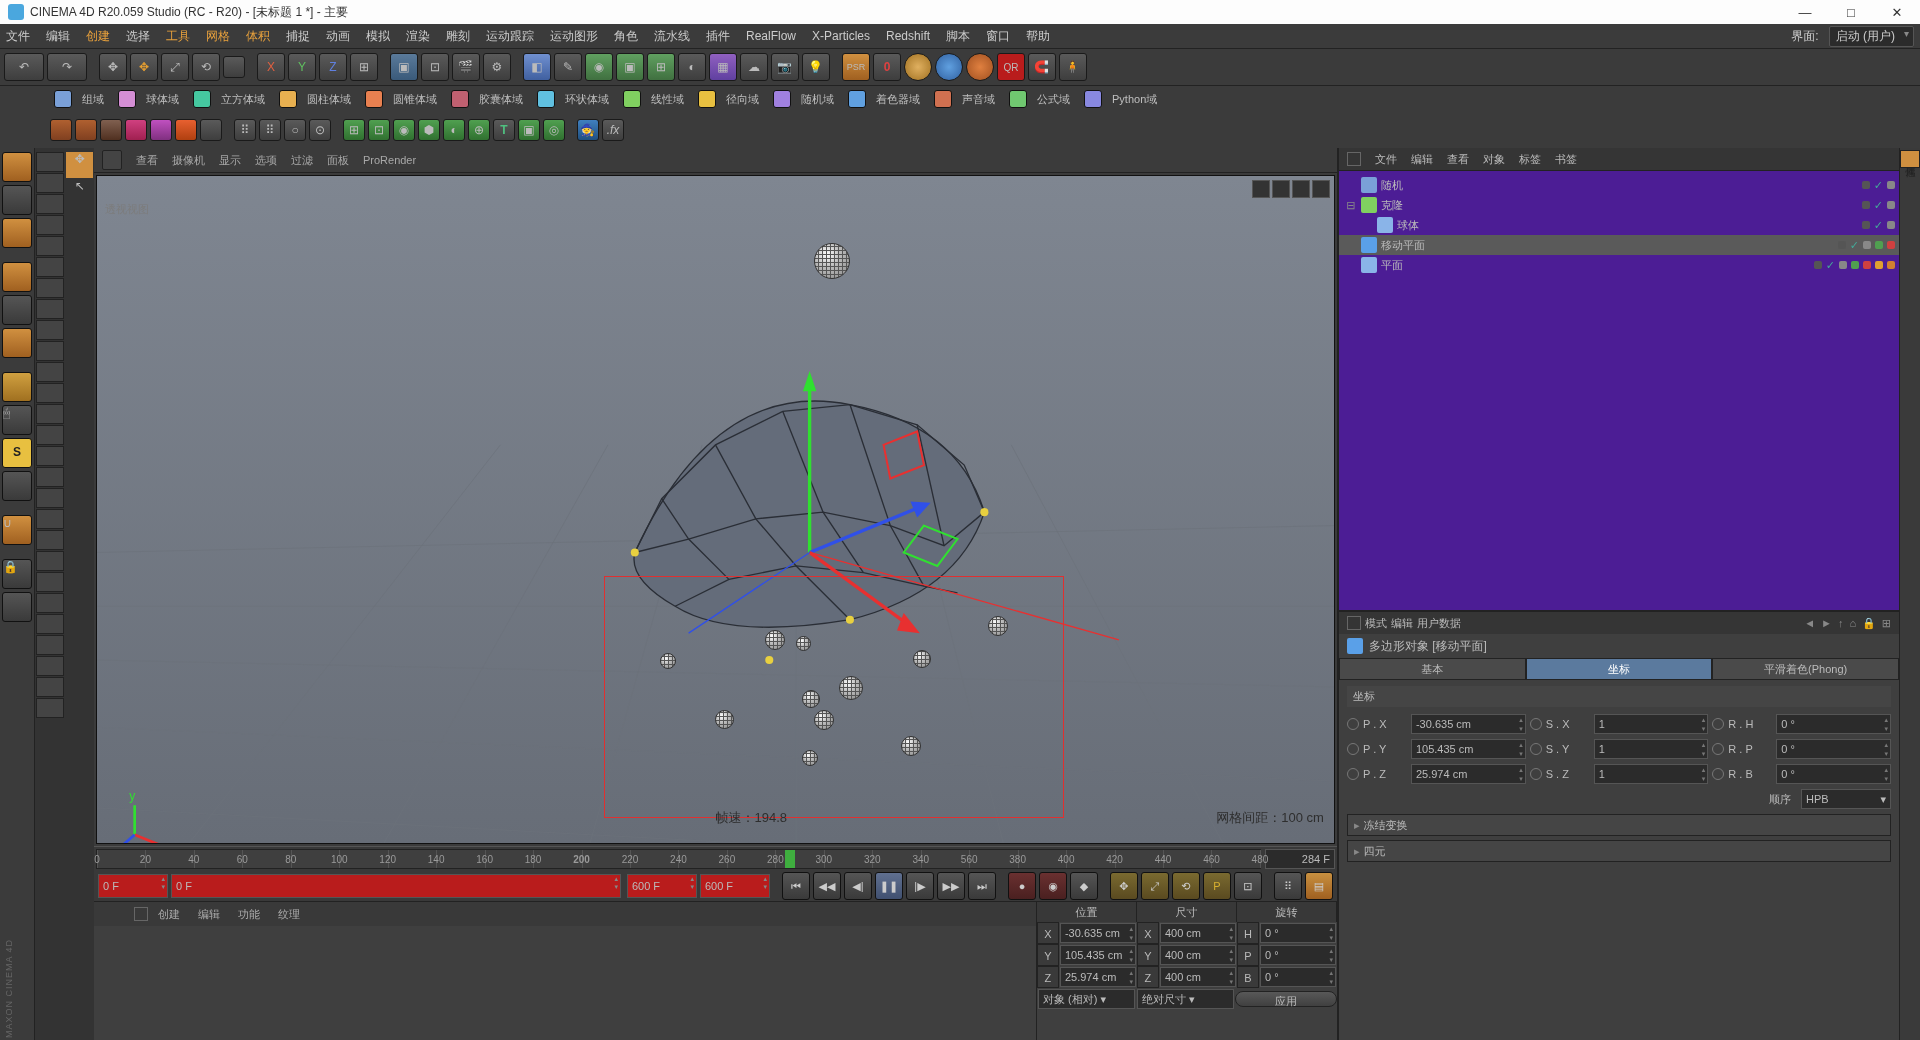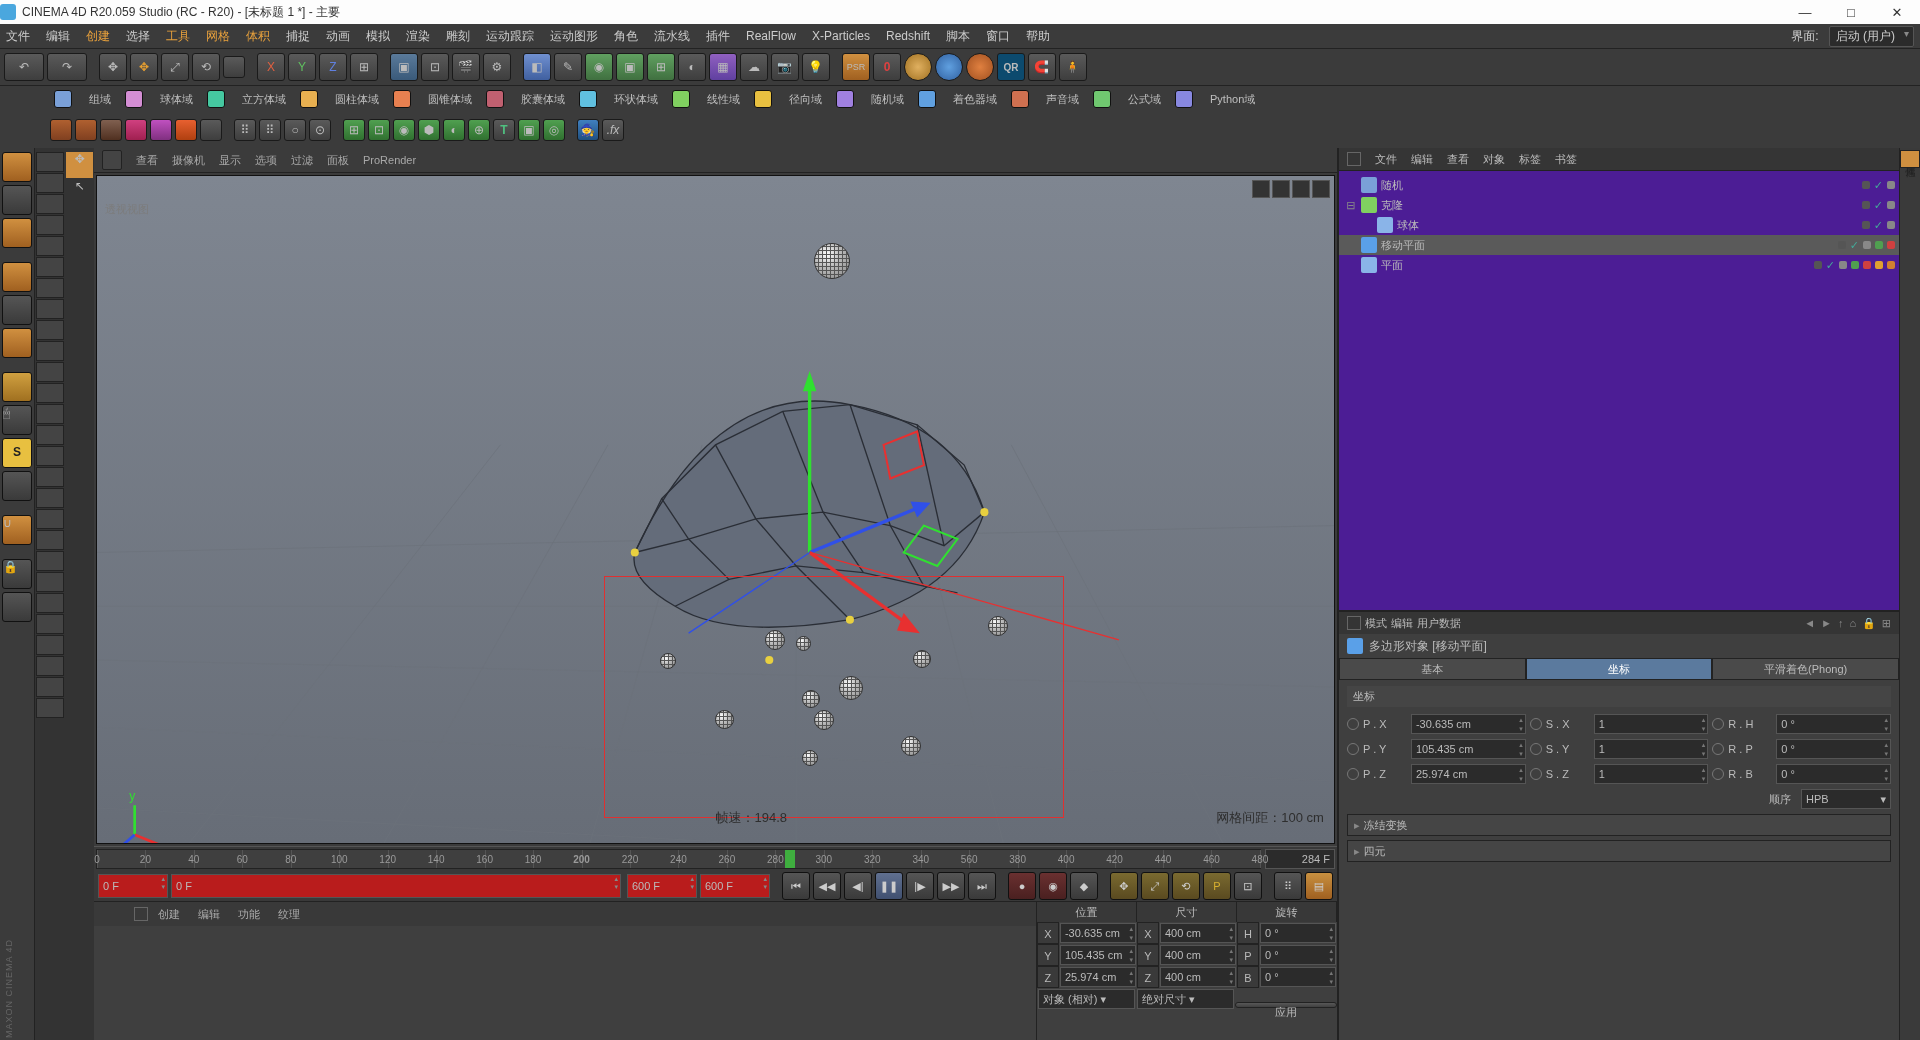--- a/index.html
+++ b/index.html
@@ -1,32 +1,32 @@
 <!DOCTYPE html>
 <html><head>
 <meta charset="utf-8">
 <style>
 html,body{margin:0;padding:0;width:1920px;height:1040px;background:#3a3a3a;font-family:"Microsoft YaHei",Arial,sans-serif;font-size:12px;color:#bbb;overflow:hidden;user-select:none}
-.titlebar{height:24px;background:#fdfdfd;color:#333;display:flex;align-items:center;padding:0 0;position:relative}
+.titlebar{height:24px;background:#fdfdfd;color:#333;display:flex;align-items:center;padding:0 8px;position:relative}
 .titlebar .ticon{width:16px;height:16px;background:#4aa7de;border-radius:3px;margin-right:6px}
 .titlebar .wbtns{position:absolute;right:0;top:0;display:flex}
 .titlebar .wbtn{width:46px;height:24px;display:flex;align-items:center;justify-content:center;color:#333;font-size:13px}
 .menubar{height:24px;background:#3b3b3b;display:flex;align-items:center;padding:0 6px;gap:16px;color:#ccc}
 .menubar span.m{cursor:default}
 .menubar .og{color:#e8a13c}
 .menubar .right{margin-left:auto;display:flex;gap:10px;align-items:center}
 .layoutbox{background:#2b2b2b;border:1px solid #555;padding:1px 18px 1px 6px;border-radius:2px;position:relative}
 .layoutbox:after{content:"▾";position:absolute;right:4px;top:1px;font-size:10px;color:#888}
 .toolbar{height:36px;background:#3b3b3b;border-top:1px solid #222;border-bottom:1px solid #222;display:flex;align-items:center;padding:0 4px;gap:3px}
 .ic{width:28px;height:28px;border:1px solid #1a1a1a;border-radius:3px;display:flex;align-items:center;justify-content:center;background:linear-gradient(#5a5a5a,#3e3e3e);position:relative;box-sizing:border-box}
 .ic.sm{width:22px;height:22px}
 .sep{width:6px}
 .toolbar2{height:26px;background:#3b3b3b;display:flex;align-items:center;padding:0 50px;gap:6px;font-size:11px;color:#bfbfbf}
 .toolbar2 .swatch{width:16px;height:16px;border:1px solid #111;border-radius:3px;display:inline-block;vertical-align:middle;margin-right:4px}
-.toolbar2 .grp{display:flex;align-items:center;gap:13px;padding:0 4px}
+.toolbar2 .grp{display:flex;align-items:center;gap:6px;padding:0 4px}
 .toolbar3{height:36px;background:#3b3b3b;display:flex;align-items:center;padding:0 50px;gap:3px}
 .body{display:flex;height:calc(1040px - 24px - 24px - 36px - 26px - 36px)}
 .leftcol{width:32px;background:#3b3b3b;display:flex;flex-direction:column;gap:3px;padding:4px 2px;border-right:1px solid #222}
 .leftcol .lic{width:28px;height:28px;border:1px solid #111;border-radius:3px;background:linear-gradient(#555,#3a3a3a)}
 .leftcol2{width:28px;background:#333;display:flex;flex-direction:column;gap:1px;padding:4px 1px}
 .leftcol2 .mic{width:26px;height:18px;background:#444;border:1px solid #222}
 .leftcol3{width:28px;background:#333;display:flex;flex-direction:column;gap:1px;padding:4px 1px}
 .center{flex:1;display:flex;flex-direction:column;background:#3b3b3b}
 .viewhdr{height:24px;background:#3b3b3b;border-bottom:1px solid #222;display:flex;align-items:center;padding:0 8px;gap:14px;font-size:11px;color:#a8a8a8}
 .viewhdr .btn{width:18px;height:18px;background:#444;border:1px solid #222;border-radius:2px}
@@ -81,21 +81,21 @@
 .collapse:before{content:"▸ ";color:#888;margin-right:4px}
 .cbottom{height:140px;display:flex;border-top:1px solid #222}
 .cbottom .left{flex:1;display:flex;flex-direction:column}
 .coordbox{width:300px;background:#3f3f3f;border-left:1px solid #222;display:flex;flex-direction:column}
 .chdr{display:flex;height:20px;background:#383838;font-size:11px}
 .chdr div{flex:1;text-align:center;line-height:20px;border-right:1px solid #222}
 .crow{display:flex;height:22px}
 .crow .l{width:20px;text-align:center;line-height:22px;background:#3a3a3a;border:1px solid #222;font-size:11px}
 .crow .f{flex:1;background:#2b2b2b;border:1px solid #555;margin:1px;padding:0 4px;font-size:11px;line-height:18px;position:relative}
 .crow .ff:after,.pfld.s:after,.fld.spin2:after{content:"▴\A▾";white-space:pre;position:absolute;right:2px;top:0;font-size:7px;line-height:9px;color:#777}
-.applybtn{background:linear-gradient(#585858,#404040);border:1px solid #222;border-radius:9px;padding:2px 20px;font-size:11px;margin:14px auto;text-align:center;width:60px}
+.applybtn{background:linear-gradient(#585858,#404040);border:1px solid #222;border-radius:9px;padding:2px 20px;font-size:11px;margin:3px auto;text-align:center;width:60px}
 .vsidebar{width:20px;background:#3a3a3a;border-left:1px solid #222}
 .vsidebar .vt{writing-mode:vertical-rl;font-size:10px;color:#999;padding:8px 2px;background:#444;border:1px solid #222;margin:2px 0}
 svg{display:block}
 </style>
 </head>
 <body>
 
 <div class="titlebar">
   <div class="ticon"></div>
   <span>CINEMA 4D R20.059 Studio (RC - R20) - [未标题 1 *] - 主要</span>
@@ -165,21 +165,21 @@
   <div class="ic" style="background:linear-gradient(#9060c0,#6040a0)">▦</div>
   <div class="ic">☁</div>
   <div class="ic">📷</div>
   <div class="ic">💡</div>
   <div class="sep"></div>
   <div class="ic" style="background:linear-gradient(#d09040,#a06020);font-size:9px">PSR</div>
   <div class="ic" style="color:#e04040;font-weight:bold">0</div>
   <div class="ic" style="background:radial-gradient(#e0b060,#a07020);border-radius:14px"></div>
   <div class="ic" style="background:radial-gradient(#60a0e0,#3060a0);border-radius:14px"></div>
   <div class="ic" style="background:radial-gradient(#e08040,#a05020);border-radius:14px"></div>
-  <div class="ic" style="background:#0c4a6e;font-size:10px;font-weight:bold">QR</div>
+  <div class="ic" style="background:#b91c1c;font-size:10px;font-weight:normal">QR</div>
   <div class="ic">🧲</div>
   <div class="ic" style="color:#e0c040">🧍</div>
 </div>
 
 <div class="toolbar2" id="toolbar2">
     <div class="grp">
       <span class="swatch" style="background:#7aa0d8"></span>
       <span>组域</span>
     </div>
     <div class="grp">

